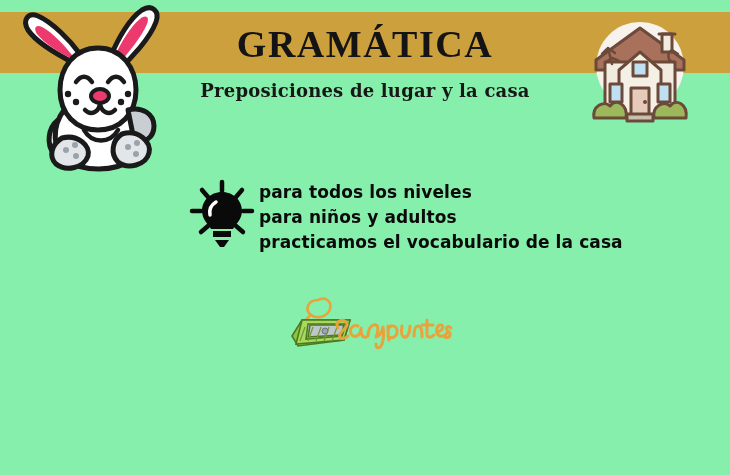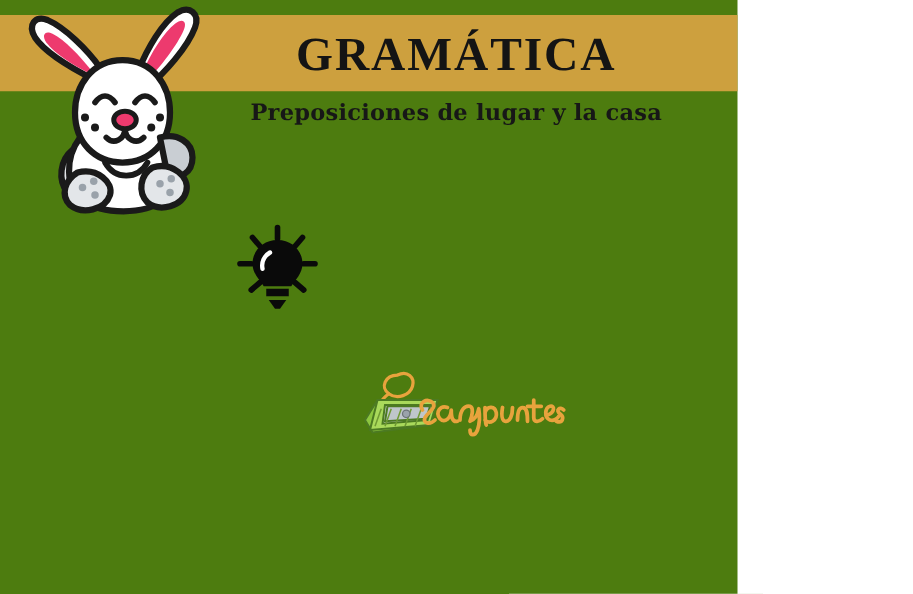--- a/index.html
+++ b/index.html
@@ -8,23 +8,23 @@
     background: #ffffff;
   }
   body {
     width: 730px;
     height: 475px;
     overflow: hidden;
     font-family: "Liberation Sans", sans-serif;
   }
   #page {
     position: relative;
-    width: 590px;
+    width: 730px;
     height: 475px;
-    background: #4d7c0f;
+    background: #86efac;
     overflow: hidden;
   }
 
   
   .gold-band {
     position: absolute;
     left: 0;
     top: 12px;
     width: 730px;
     height: 61px;
@@ -225,20 +225,25 @@
           <line x1="66" y1="33" x2="57" y2="33"></line>
           <line x1="15" y1="54" x2="22" y2="48"></line>
           <line x1="57" y1="54" x2="50" y2="48"></line>
         </g>
         <path d="M36 14 C 24 14 16 23 16 33 C 16 41 22 46 25 51 L47 51 C 50 46 56 41 56 33 C 56 23 48 14 36 14 Z" fill="#0a0a0a"></path>
         <rect x="27" y="53" width="18" height="6" fill="#0a0a0a"></rect>
         <path d="M29 62 L43 62 L38 69 L34 69 Z" fill="#0a0a0a"></path>
         <path d="M30 24 C 25 27 23 32 24 37" stroke="#ffffff" stroke-width="3.5" fill="none" stroke-linecap="round"></path>
       </svg>
     </div>
+    <div class="bullet-lines">
+      <div class="bullet-line">para todos los niveles</div>
+      <div class="bullet-line">para niños y adultos</div>
+      <div class="bullet-line line3">practicamos el vocabulario de la casa</div>
+    </div>
   </div>
 
   <div class="logo">
     <svg viewBox="0 0 180 64" width="180" height="64" xmlns="http://www.w3.org/2000/svg">
 
       <path d="M30 6 C 20 6 16 16 23 21 C 30 26 40 22 42 15 C 44 8 38 2 30 6" fill="none" stroke="#e8a33d" stroke-width="2.6" stroke-linecap="round"></path>
       <path d="M23 21 C 16 26 12 34 18 40" fill="none" stroke="#e8a33d" stroke-width="2.6" stroke-linecap="round"></path>
 
       <g stroke="#4c7a22" stroke-width="1.6">
         <path d="M4 42 L14 26 L62 26 L56 46 L10 52 Z" fill="#8cc63f"></path>

